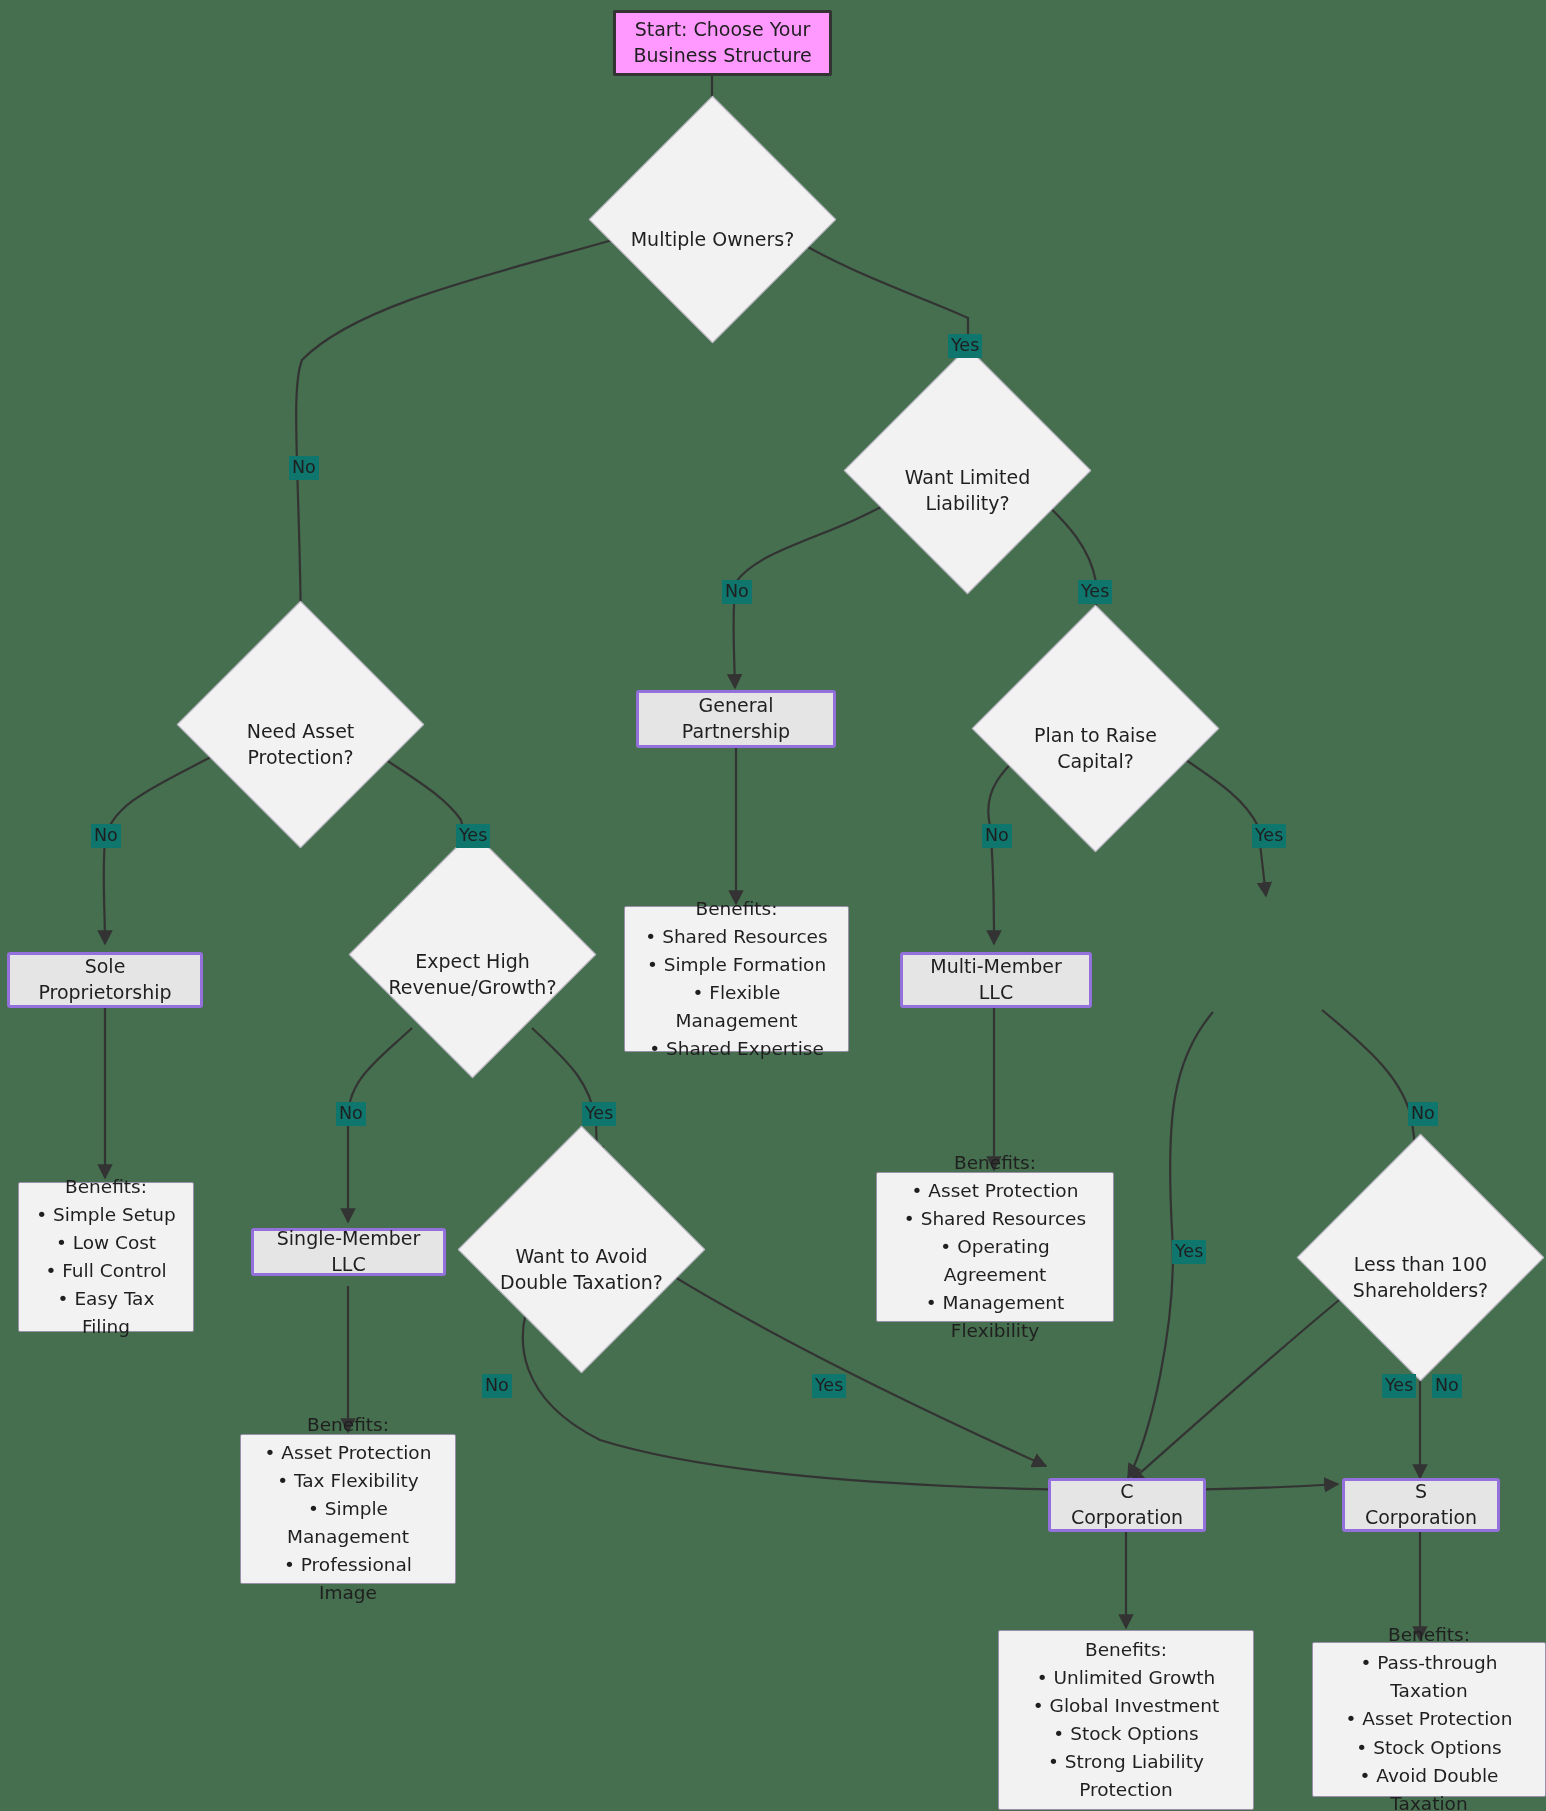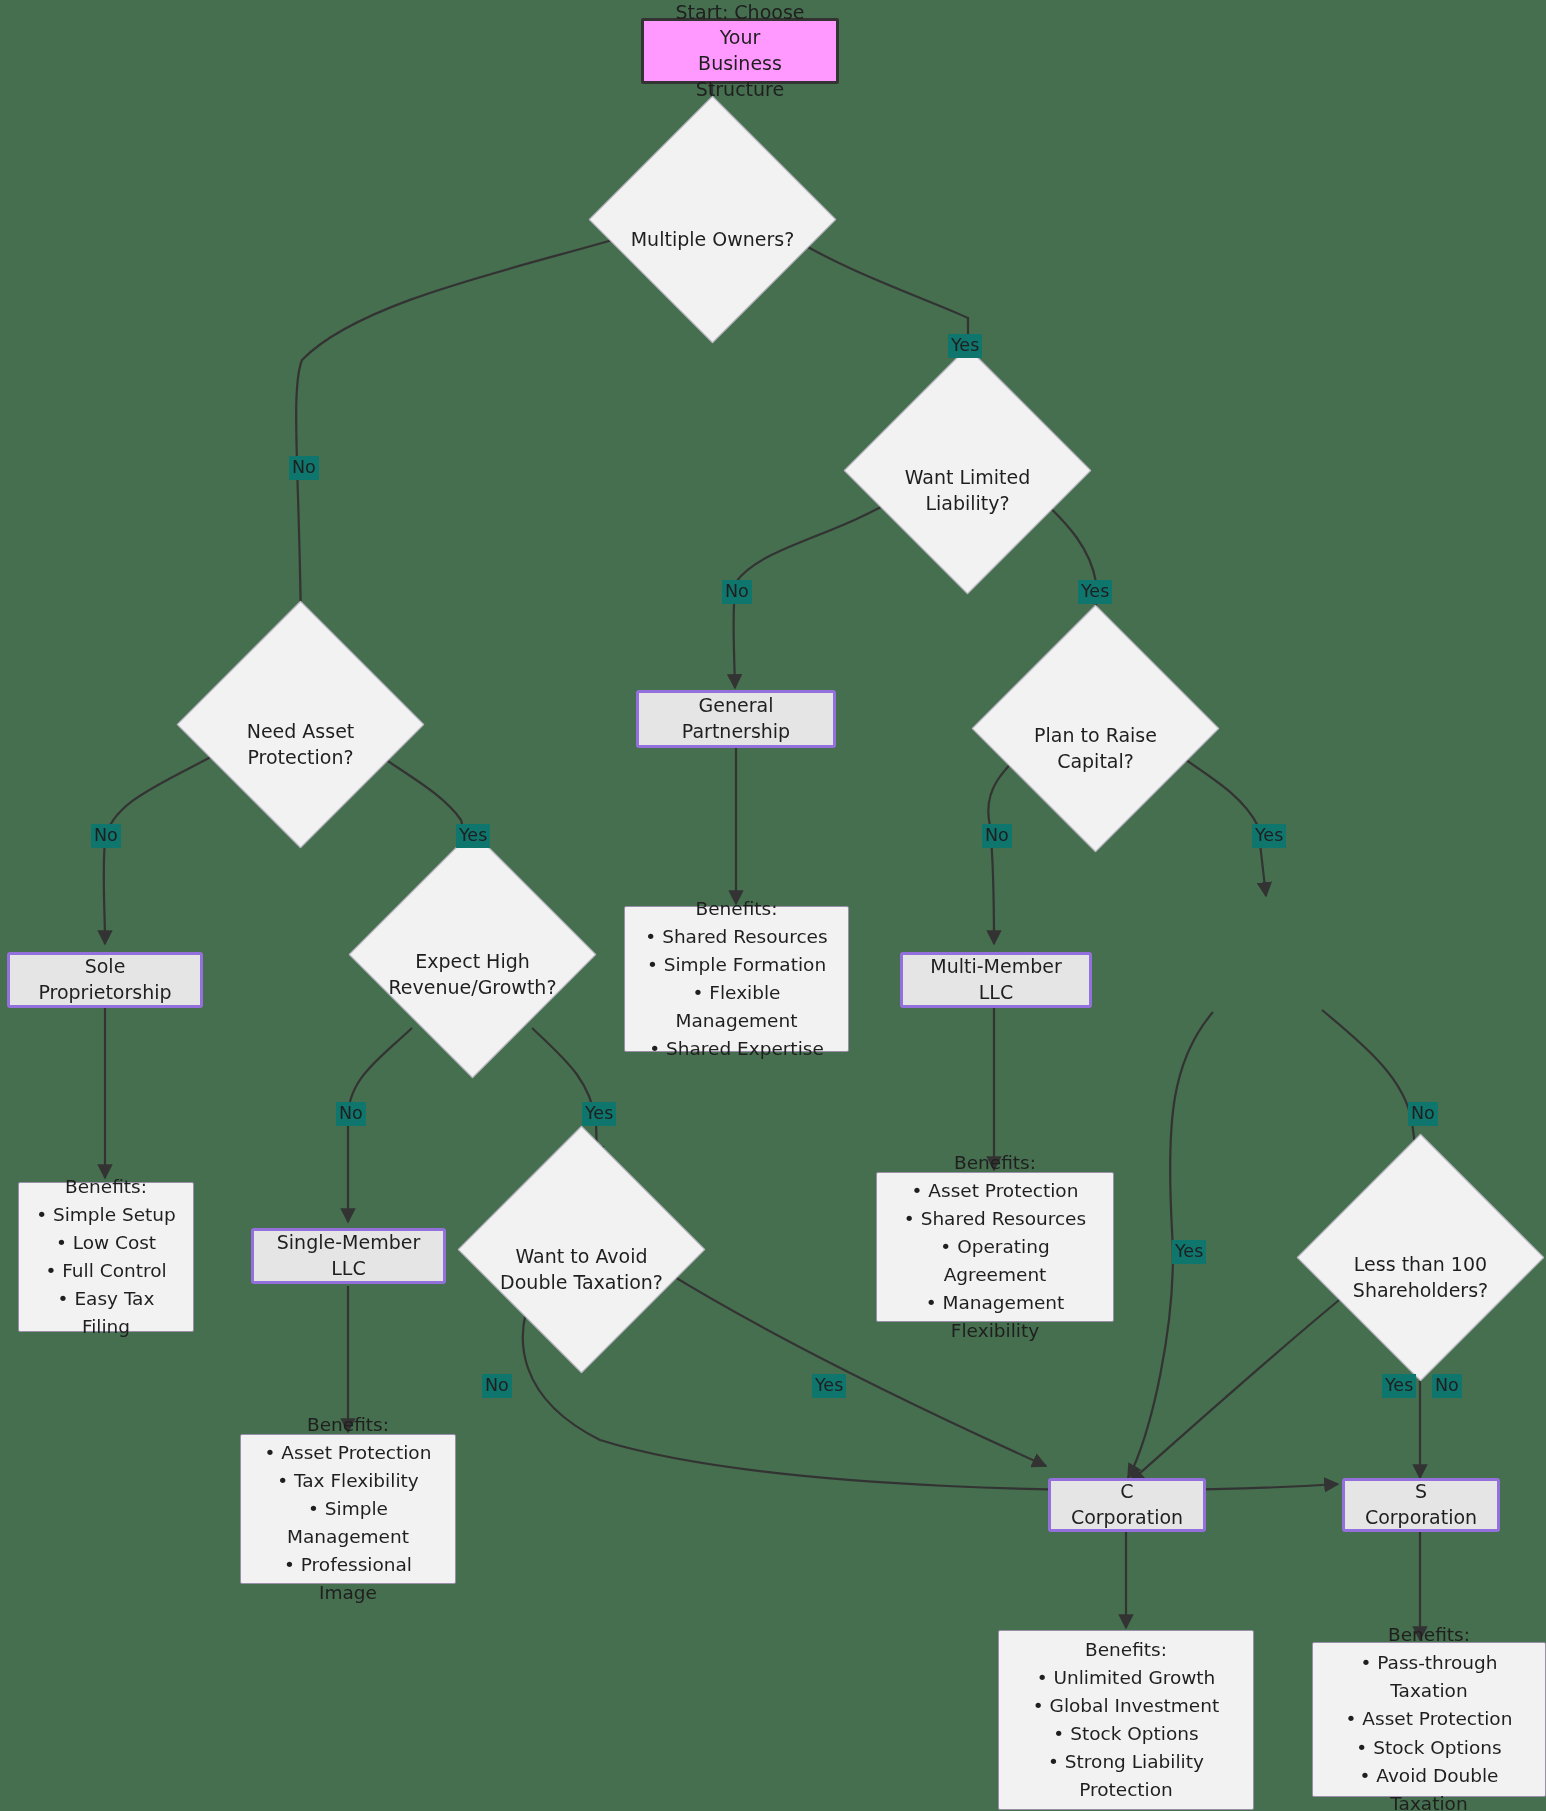--- a/index.html
+++ b/index.html
@@ -157,21 +157,21 @@
 
     <path class="edge-path" d="M 1370,1275 C 1300,1330 1200,1420 1130,1482" marker-end="url(#arrow)"></path>
 
     <path class="edge-path" d="M 1420,1278 L 1420,1478" marker-end="url(#arrow)"></path>
 
     <path class="edge-path" d="M 1126,1532 L 1126,1628" marker-end="url(#arrow)"></path>
 
     <path class="edge-path" d="M 1420,1532 L 1420,1640" marker-end="url(#arrow)"></path>
   </svg>
 
-  <div class="node node-start" style="left:641px; top:10px; width:198px; height:66px;margin-top:8px;">
+  <div class="node node-start" style="left:613px; top:10px; width:219px; height:66px;">
     <span class="proc-text">Start: Choose Your
 Business Structure</span>
   </div>
 
   <div class="node node-decision" style="left:625px; top:132px; width:175px; height:175px;">
     <div class="diamond-shape"></div>
     <span class="diamond-label">Multiple Owners?</span>
   </div>
 
   <div class="node node-decision" style="left:880px; top:383px; width:175px; height:175px;">
@@ -220,21 +220,21 @@
 
 
   <div class="node node-note" style="left:18px; top:1182px; width:176px; height:150px;">
     <span class="note-text">Benefits:
 • Simple Setup
 • Low Cost
 • Full Control
 • Easy Tax Filing</span>
   </div>
 
-  <div class="node node-proc" style="left:251px; top:1228px; width:195px; height:56px;">
+  <div class="node node-proc" style="left:251px; top:1228px; width:195px; height:48px;">
     <span class="proc-text">Single-Member LLC</span>
   </div>
 
   <div class="node node-decision" style="left:494px; top:1162px; width:175px; height:175px;">
     <div class="diamond-shape"></div>
     <span class="diamond-label">Want to Avoid
 Double Taxation?</span>
   </div>
 
   <div class="node node-note" style="left:876px; top:1172px; width:238px; height:150px;">

